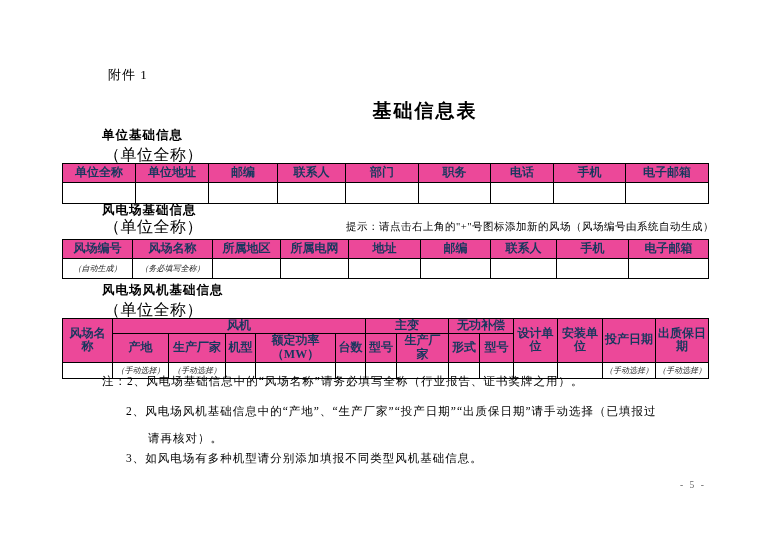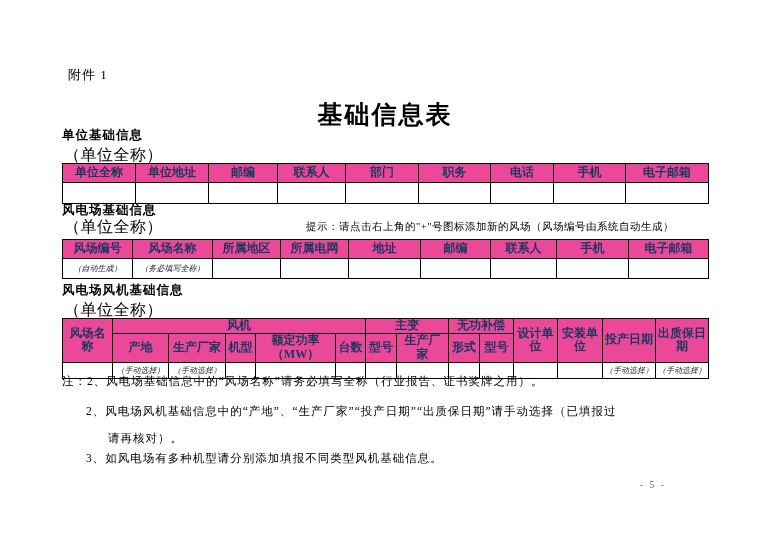--- a/index.html
+++ b/index.html
@@ -1,24 +1,24 @@
 <!DOCTYPE html>
 <html><head>
 <meta charset="utf-8">
 <style>
   html,body { margin:0; padding:0; background:#e8e8e8; }
   .page {
     position:relative; width:767px; height:541px; background:#ffffff;
     font-family:"Liberation Serif","DejaVu Serif",serif; color:#000;
     overflow:hidden; margin:0 auto;
   }
-  .abs { position:absolute; }
+  .abs { position:absolute;margin-left:40px; }
   .attachment { left:68px; top:66px; font-size:13px; letter-spacing:1px; }
   .main-title { left:62px; top:98px; width:646px; text-align:center;
-    font-size:25px; font-weight:bold; letter-spacing:2px; }
+    font-size:19px; font-weight:bold; letter-spacing:2px; }
   .sec-title { left:62px; width:646px; text-align:left;
     font-size:12.5px; font-weight:bold; letter-spacing:1px; }
   .sec1-title { top:127px; }
   .sec2-title { top:202px; }
   .sec3-title { top:282px; }
   .unit-label { left:64px; font-size:16px; letter-spacing:0.5px;text-align:center; }
   .label1 { top:145px; }
   .label2 { top:217px; }
   .label3 { top:300px; }
   .hint { left:306px; top:220px; font-size:10.5px; letter-spacing:0.5px; }

